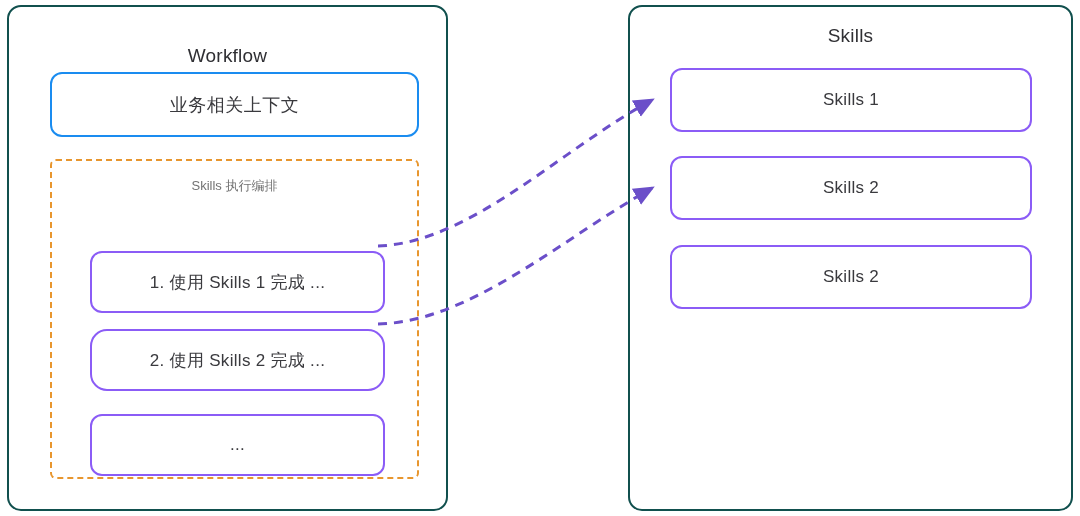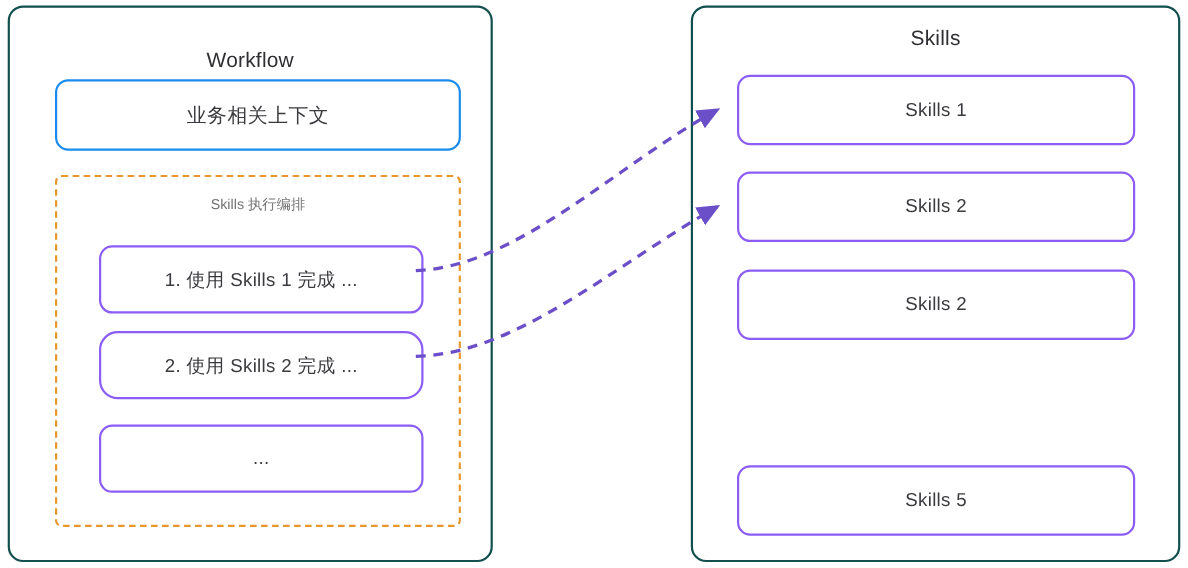--- a/index.html
+++ b/index.html
@@ -107,20 +107,21 @@
     box-sizing: border-box;
     left: 38px;
     width: 295px;
     height: 62px;
     border: 2.5px solid #8b5cf6;
     border-radius: 12px;
     background: #ffffff;
     display: flex;
     align-items: center;
     justify-content: center;
+    margin-top: 28px;
   }
   .step-box .box-label {
     font-size: 17px;
     color: #3a3a3e;
     letter-spacing: 0.3px;
   }
   #step-0 { top: 62px; }
   #step-1 { top: 140px; border-radius: 17px; }
   #step-2 { top: 225px; }
 
@@ -201,23 +202,20 @@
 
     <div class="skill-box" id="skill-1">
       <span class="box-label">Skills 2</span>
     </div>
 
     <div class="skill-box" id="skill-2">
       <span class="box-label">Skills 2</span>
     </div>
 
 
-    <div class="skill-box" id="skill-4">
-      <span class="box-label">Skills 5</span>
-    </div>
 
   </div>
 
   <svg id="connectors" viewBox="0 0 1080 516">
     <defs>
       <marker id="arrow-purple" viewBox="0 0 10 10" refX="8.5" refY="5" markerWidth="7" markerHeight="7" orient="auto-start-reverse">
         <path d="M 0 0.6 L 10 5 L 0 9.4 z" fill="#6b4fc9"></path>
       </marker>
     </defs>
 

